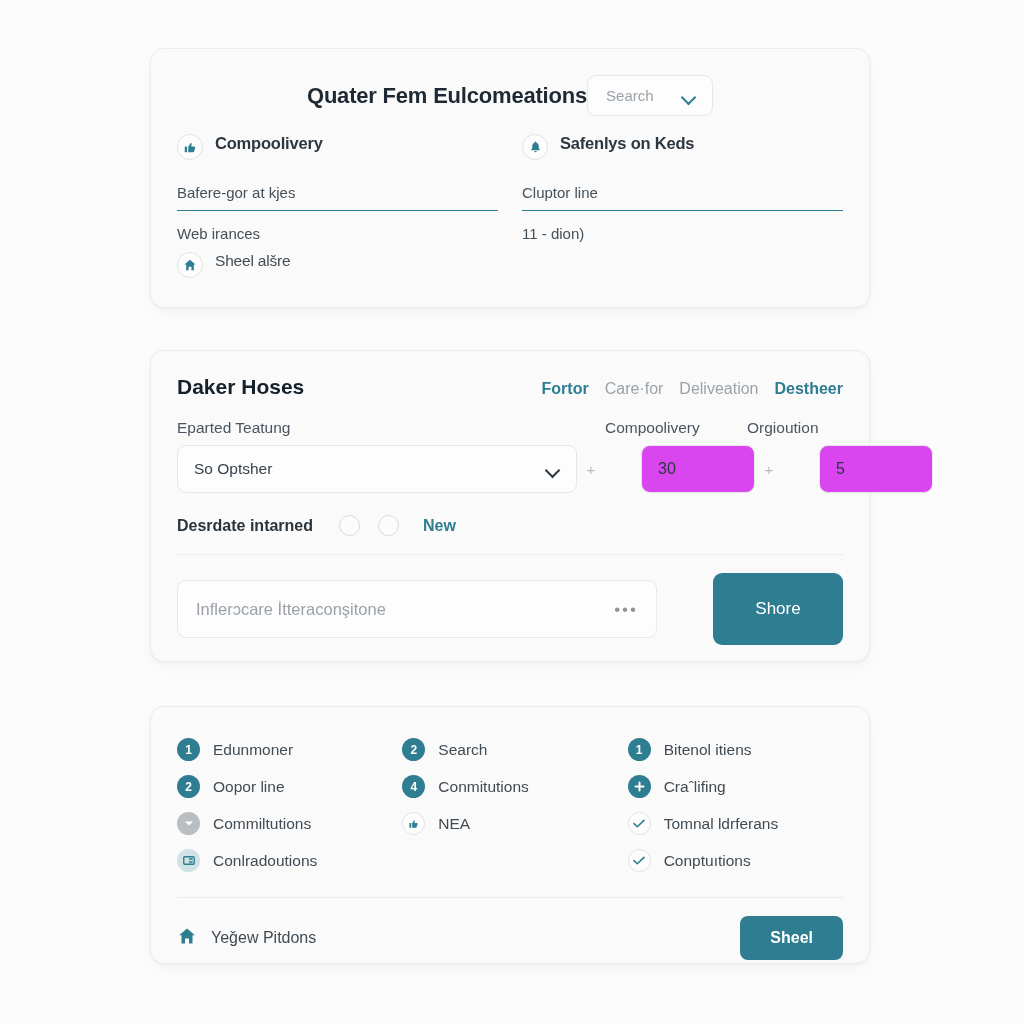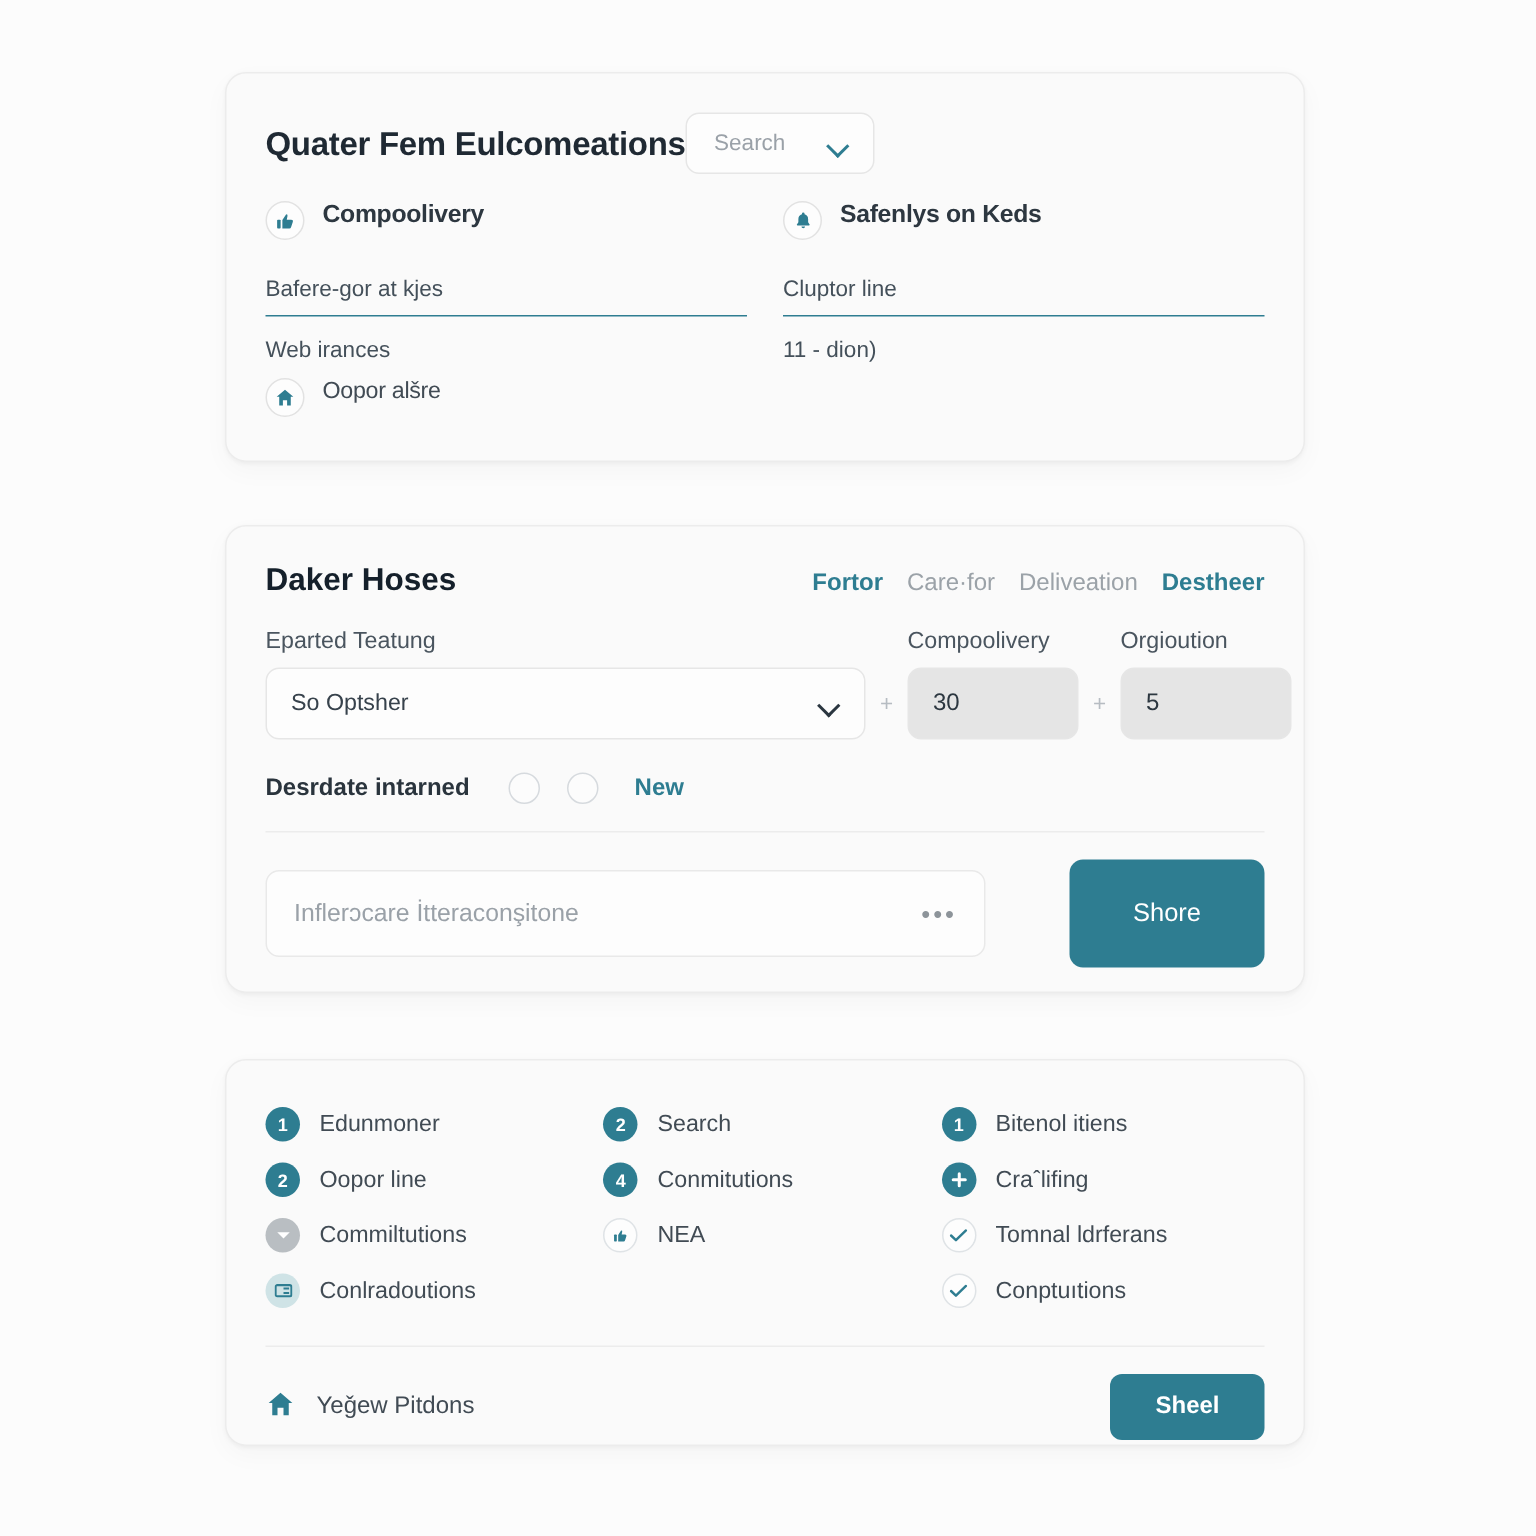--- a/index.html
+++ b/index.html
@@ -23,21 +23,21 @@
     background: #fafafa;
     border: 1px solid #ececec;
     border-radius: 14px;
     box-shadow: 0 1px 3px rgba(0,0,0,0.045), 0 6px 18px rgba(0,0,0,0.03);
   }
 
   
   #card-overview { top: 48px; height: 260px; }
 
   .c1-header {
-    display: flex; align-items: center; justify-content: flex-start;
+    display: flex; align-items: center; justify-content: center;
     padding: 26px 26px 0 26px;
   }
   .c1-title {
     font-size: 22px; font-weight: bold; color: #1f2933;
     letter-spacing: -0.2px;
   }
   .search-select {
     display: flex; align-items: center; gap: 20px;
     background: #fdfdfd;
     border: 1px solid #e6e6e6;
@@ -137,23 +137,24 @@
     border-bottom: 2.2px solid #2b3640;
     transform: rotate(45deg);
   }
   .plus-sep {
     flex: 0 0 28px; text-align: center;
     font-size: 15px; color: #b6bcc2;
   }
   .num-box {
     flex: 0 0 114px; height: 48px;
     border: 1px solid #e6e6e6; border-radius: 9px;
-    background: #e5e5e5;
+    background: #d946ef;
     display: flex; align-items: center;
     padding: 0 16px;
+    margin-left: 36px;
   }
   .num-box .val { font-size: 16px; color: #2c3740; }
 
   .radio-row {
     display: flex; align-items: center; gap: 18px;
     padding: 18px 26px 0 26px;
   }
   .radio-row .rlbl {
     font-size: 16px; color: #2a343d; font-weight: bold;
     margin-right: 8px;
@@ -293,21 +294,21 @@
       </div>
     </div>
 
     <div class="c1-foot">
       <div class="icon-row">
         <span class="icon-circle">
           <svg width="14" height="14" viewBox="0 0 24 24" fill="#2e7d91">
             <path d="M12 3 2.5 11.2h2.9V21h4.2v-6h4.8v6h4.2v-9.8h2.9z"></path>
           </svg>
         </span>
-        <span class="txt" style="font-weight:400;color:#414b54;font-size:15.5px">Oopor alšre</span>
+        <span class="txt" style="font-weight:400;color:#414b54;font-size:15.5px">Sheel alšre</span>
       </div>
     </div>
   </div>
 
   <div class="card" id="card-form">
 
     <div class="c2-header">
       <div class="c2-title">Daker Hoses</div>
 
       <div class="c2-links">

